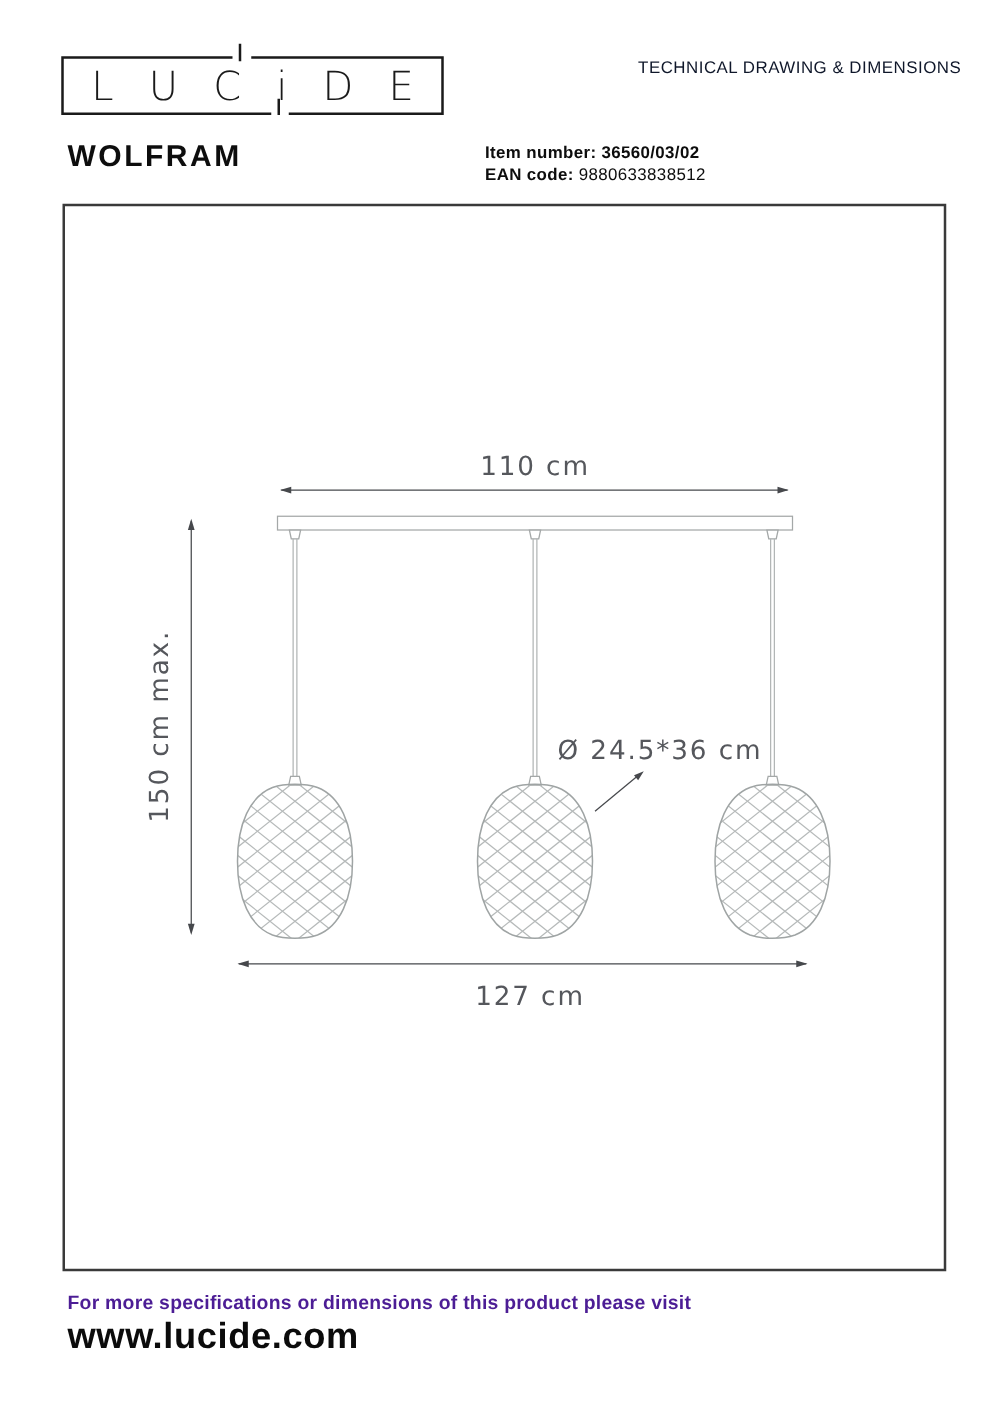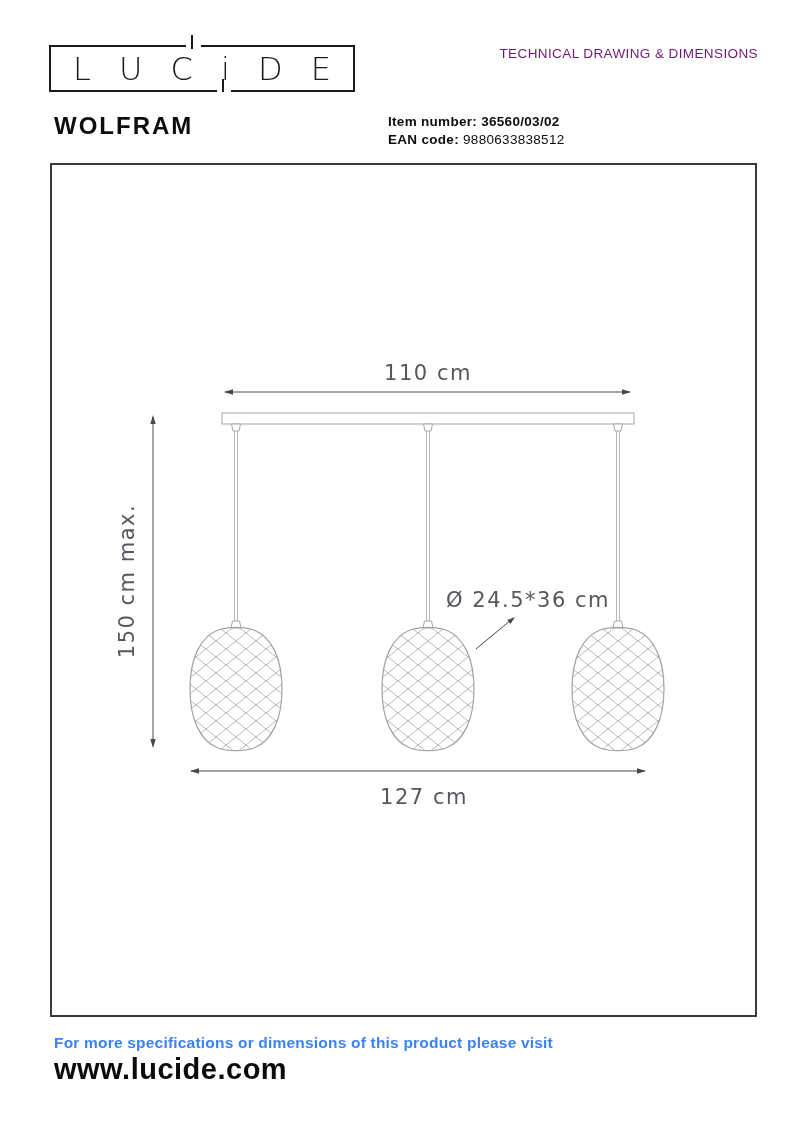--- a/index.html
+++ b/index.html
@@ -17,21 +17,21 @@
   .logo-letter{
     font-family:"DejaVu Sans", sans-serif;font-size:32px;font-weight:300;
     color:#1a1a1a;line-height:1;
   }
   .logo-gap{position:absolute;background:#ffffff;}
   .logo-gap-top{left:186px;top:42px;width:15px;height:7px;}
   .logo-gap-bottom{left:217px;top:86px;width:14px;height:7px;}
   .logo-accent{position:absolute;left:191px;top:35px;width:2px;height:14px;background:#1a1a1a;}
   .logo-i-stem{position:absolute;left:222px;top:79px;width:2px;height:13px;background:#1a1a1a;}
   .page-title{
-    position:absolute;right:42px;top:46px;font-size:13.5px;color:#701a75;
+    position:absolute;right:31px;top:46px;font-size:13.5px;color:#0f172a;
     letter-spacing:0.4px;white-space:nowrap;
   }
   
   .product-name{
     position:absolute;left:54px;top:112px;font-size:24px;font-weight:bold;
     letter-spacing:2px;color:#0d0d0d;white-space:nowrap;
   }
   .item-block{
     position:absolute;left:388px;top:113px;font-size:13.5px;line-height:18px;
     color:#0d0d0d;letter-spacing:0.3px;white-space:nowrap;
@@ -56,21 +56,21 @@
     color:#55575c;letter-spacing:1.5px;white-space:nowrap;
     transform:translate(-50%,-50%);
   }
   .dim-top{left:428px;top:373px;}
   .dim-left{left:127px;top:581px;transform:translate(-50%,-50%) rotate(-90deg);}
   .dim-shade{left:528px;top:600px;}
   .dim-bottom{left:424px;top:797px;}
   
   .footer-line1{
     position:absolute;left:54px;top:1034px;font-size:15.5px;font-weight:bold;
-    color:#3b82f6;letter-spacing:0.2px;white-space:nowrap;
+    color:#4c1d95;letter-spacing:0.2px;white-space:nowrap;
   }
   .footer-line2{
     position:absolute;left:54px;top:1053px;font-size:29px;font-weight:bold;
     color:#0b0b0b;letter-spacing:0.5px;white-space:nowrap;
   }
 </style>
 </head>
 <body>
 
 <div class="logo-box">

